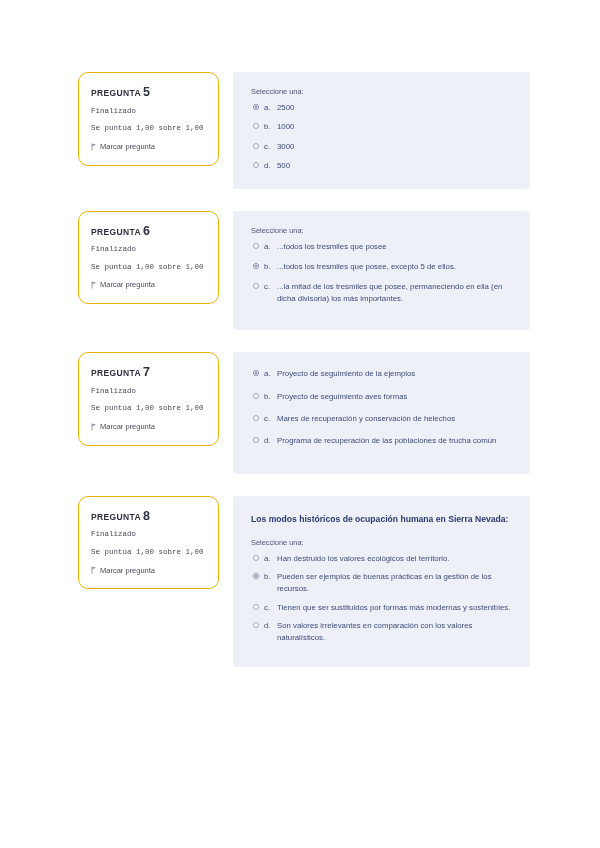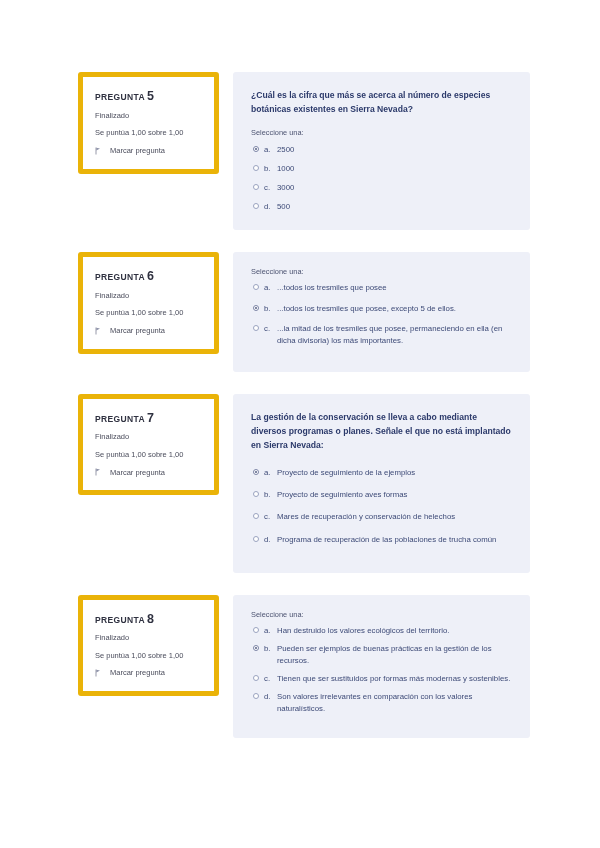--- a/index.html
+++ b/index.html
@@ -30,22 +30,22 @@
   .qblock {
     display: flex;
     align-items: flex-start;
     margin-bottom: 22px;
   }
   
   .qinfo {
     width: 141px;
     box-sizing: border-box;
     background: #ffffff;
-    border: 5px solid #eab308;
-    border-radius: 3px;
+    border: 1px solid #eab308;
+    border-radius: 10px;
     padding: 13px 9px 14px 12px;
     flex: 0 0 auto;
   }
   .qinfo-title {
     font-size: 8.5px;
     letter-spacing: 0.35px;
     font-weight: bold;
     color: #2f3140;
     text-transform: uppercase;
     margin: 0 0 9px 0;
@@ -55,26 +55,27 @@
     font-size: 12.5px;
     letter-spacing: 0;
     margin-left: 2px;
   }
   .qinfo-line {
     font-size: 7.5px;
     color: #4b4d5c;
     line-height: 1;
     margin-bottom: 10px;
     white-space: nowrap;
+    font-family: Liberation Mono, monospace;
   }
   .qinfo-line:last-child { margin-bottom: 0; }
   .flagrow {
     display: flex;
     align-items: center;
-    gap: 9px;
+    gap: 3px;
     font-size: 7.5px;
     color: #4b4d5c;
     line-height: 1;
   }
   .flag-icon {
     display: inline-block;
     width: 6px;
     height: 8px;
     flex: 0 0 auto;
     position: relative;
@@ -173,21 +174,20 @@
           <span class="flag-icon">
             <svg width="6" height="8" viewBox="0 0 6 8">
                 <path d="M1 0.5 L1 7.5" stroke="#6b6f84" stroke-width="0.7" fill="none"></path>
                 <path d="M1.3 0.7 L5 1.6 L1.3 3.4 Z" fill="#8d92a8"></path>
               </svg>
           </span>
           <span>Marcar pregunta</span>
         </div>
       </div>
       <div class="qpanel">
-        <p class="qtext">¿Cuál es la cifra que más se acerca al número de especies botánicas existentes en Sierra Nevada?</p>
         <p class="select-label">Seleccione una:</p>
         <ul class="answers">
           <li class="answer">
             <span class="radio checked"></span>
             <span class="ans-key">a.</span>
             <span class="ans-text">2500</span>
           </li>
           <li class="answer">
             <span class="radio"></span>
             <span class="ans-key">b.</span>
@@ -257,21 +257,20 @@
           <span class="flag-icon">
             <svg width="6" height="8" viewBox="0 0 6 8">
                 <path d="M1 0.5 L1 7.5" stroke="#6b6f84" stroke-width="0.7" fill="none"></path>
                 <path d="M1.3 0.7 L5 1.6 L1.3 3.4 Z" fill="#8d92a8"></path>
               </svg>
           </span>
           <span>Marcar pregunta</span>
         </div>
       </div>
       <div class="qpanel">
-        <p class="qtext">La gestión de la conservación se lleva a cabo mediante diversos programas o planes. Señale el que no está implantado en Sierra Nevada:</p>
         <ul class="answers">
           <li class="answer">
             <span class="radio checked"></span>
             <span class="ans-key">a.</span>
             <span class="ans-text">Proyecto de seguimiento de la ejemplos</span>
           </li>
           <li class="answer">
             <span class="radio"></span>
             <span class="ans-key">b.</span>
             <span class="ans-text">Proyecto de seguimiento aves formas</span>
@@ -301,20 +300,21 @@
           <span class="flag-icon">
             <svg width="6" height="8" viewBox="0 0 6 8">
                 <path d="M1 0.5 L1 7.5" stroke="#6b6f84" stroke-width="0.7" fill="none"></path>
                 <path d="M1.3 0.7 L5 1.6 L1.3 3.4 Z" fill="#8d92a8"></path>
               </svg>
           </span>
           <span>Marcar pregunta</span>
         </div>
       </div>
       <div class="qpanel">
+        <p class="qtext">Los modos históricos de ocupación humana en Sierra Nevada:</p>
         <p class="select-label">Seleccione una:</p>
         <ul class="answers">
           <li class="answer">
             <span class="radio"></span>
             <span class="ans-key">a.</span>
             <span class="ans-text">Han destruido los valores ecológicos del territorio.</span>
           </li>
           <li class="answer">
             <span class="radio checked"></span>
             <span class="ans-key">b.</span>

